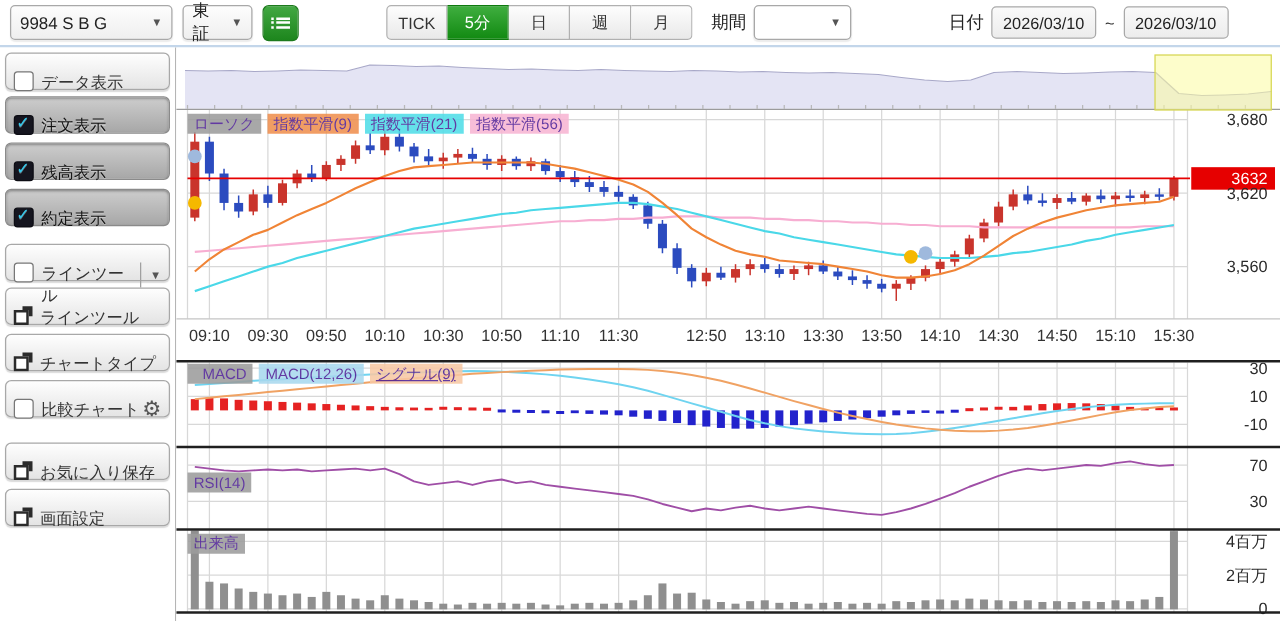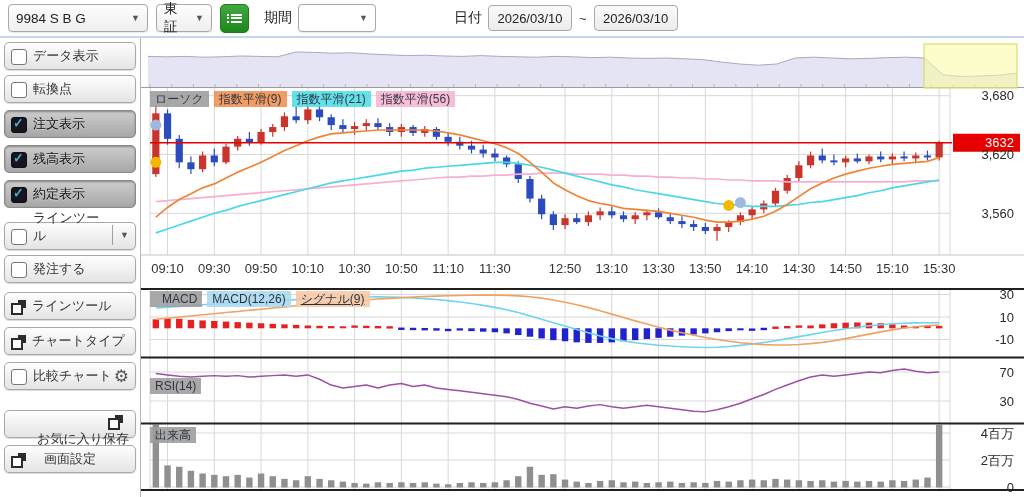--- a/index.html
+++ b/index.html
@@ -5,21 +5,21 @@
   html,body{margin:0;padding:0;}
   body{width:1024px;height:497px;position:relative;overflow:hidden;background:#fff;
        font-family:"Liberation Sans","DejaVu Sans",sans-serif;-webkit-font-smoothing:antialiased;}
   
   .toolbar{position:absolute;top:0;left:0;width:1024px;height:38px;background:#fff;
            border-bottom:2px solid #c3d6ea;box-sizing:border-box;display:flex;align-items:center;}
   .sel{height:28px;border:1px solid #a8a8a8;border-radius:4px;background:linear-gradient(#fdfdfd,#efefef);
        display:flex;align-items:center;padding:0 7px;font-size:13.5px;color:#222;box-sizing:border-box;
        box-shadow:0 1px 1px rgba(0,0,0,.08);}
   .sel .arr{margin-left:auto;font-size:9px;color:#555;padding-left:6px;}
-  .symbol-sel{width:140px;margin-left:8px;}
+  .symbol-sel{width:130px;margin-left:8px;}
   .exch-sel{width:56px;margin-left:8px;}
   .period-sel{width:78px;margin-left:6px;background:#fff;}
   .list-btn{width:29px;height:29px;margin-left:8px;border:1px solid #1d7a1d;border-radius:5px;
             background:linear-gradient(#43a843,#1d861d);display:flex;flex-direction:column;
             align-items:center;justify-content:center;padding:0;cursor:pointer;}
   .li-row{display:flex;align-items:center;margin:1.5px 0;}
   .li-dot{width:2px;height:2px;background:#fff;margin-right:2px;}
   .li-bar{width:11px;height:2px;background:#fff;}
   .tf-group{display:flex;margin-left:70px;}
   .tf-btn{width:49px;height:28px;border:1px solid #b0b0b0;border-left:none;margin:0;padding:0;
@@ -34,43 +34,43 @@
               background:linear-gradient(#fafafa,#ececec);font-size:13px;color:#222;text-align:center;
               font-family:inherit;box-sizing:border-box;}
   .tilde{font-size:13px;color:#333;margin-left:7px;}
   .date-input+ .tilde{margin-left:7px;}
   .tilde+.date-input{margin-left:7px;}
   
   .sidebar{position:absolute;top:38px;left:0;width:141px;height:459px;box-sizing:border-box;
            border-right:1px solid #b5b5b5;padding-top:4px;background:#fff;}
   .sb-btn{width:132px;height:28px;margin:0 0 0 4px;border:1px solid #a8a8a8;border-radius:5px;
           background:linear-gradient(#fefefe,#e4e4e4);box-shadow:0 1px 1px rgba(0,0,0,.15);
-          display:flex;align-items:flex-end;padding:4px 6px;font-size:13px;color:#333;box-sizing:border-box;
+          display:flex;align-items:flex-start;padding:14px 6px;font-size:13px;color:#333;box-sizing:border-box;
           cursor:pointer;}
   .sb-btn.checked{background:linear-gradient(#cdcdcd,#a7a7a7);border-color:#8a8a8a;
           box-shadow:inset 0 1px 2px rgba(0,0,0,.35);color:#111;text-shadow:0 1px 0 rgba(255,255,255,.35);}
   .cb{width:14px;height:14px;border:1px solid #777;border-radius:3px;background:#fff;margin-right:6px;
       flex:0 0 auto;position:relative;}
   .cb.on{background:#15151f;border-color:#0d0d14;}
   .cb .check-icon{position:absolute;top:-3px;left:1px;color:#35c8ea;font-size:13px;font-weight:bold;}
   .winicon{position:relative;width:15px;height:15px;margin-right:6px;flex:0 0 auto;display:inline-block;}
   .winicon .w1{position:absolute;right:0;top:0;width:8px;height:8px;background:#2b2b2b;}
   .winicon .w2{position:absolute;left:0;bottom:0;width:8px;height:8px;background:#fff;border:2px solid #2b2b2b;}
   .split{margin-left:auto;border-left:1px solid #a0a0a0;padding:5px 0 5px 7px;font-size:9px;color:#555;}
   .gear-icon{margin-left:auto;font-size:17px;color:#555;line-height:1;}
   
   .chart-area{position:absolute;top:38px;left:141px;width:883px;height:459px;background:#fff;}
   svg text{font-family:"Liberation Sans","DejaVu Sans",sans-serif;}
   .legend{position:absolute;left:9px;display:flex;z-index:3;}
   .legend .badge{display:inline-block;padding:0 5px;height:16px;line-height:16px;font-size:12px;
-                 color:#0f172a;margin-right:5px;opacity:.87;white-space:nowrap;}
+                 color:#4c1d95;margin-right:5px;opacity:.87;white-space:nowrap;}
   .lg-price{top:53px;}
   .lg-macd{top:253px;}
   .lg-rsi{top:340px;text-align:center;}
-  .lg-vol{top:389px;}
+  .lg-vol{top:389px;font-family:Liberation Mono, monospace;}
 </style>
 </head>
 <body>
 
 <div class="toolbar">
   <div class="sel symbol-sel">
     <span>9984 S B G</span>
     <span class="arr">▼</span>
   </div>
   <div class="sel exch-sel">
@@ -86,40 +86,43 @@
       <span class="li-row">
           <span class="li-dot"></span>
           <span class="li-bar"></span>
         </span>
       <span class="li-row">
           <span class="li-dot"></span>
           <span class="li-bar"></span>
         </span>
     </span>
   </button>
+  <div class="tf-group">
+      <button class="tf-btn">TICK</button>
+      <button class="tf-btn active">5分</button>
+      <button class="tf-btn">日</button>
+      <button class="tf-btn">週</button>
+      <button class="tf-btn">月</button>
+    </div>
   <span class="tb-lbl">期間</span>
   <div class="sel period-sel">
     <span></span>
     <span class="arr">▼</span>
   </div>
   <span class="tb-lbl date-lbl">日付</span>
   <input class="date-input" value="2026/03/10" style="">
   <span class="tilde">~</span>
   <input class="date-input" value="2026/03/10" style="">
 </div>
 
 <div class="sidebar">
     <div class="sb-btn" style="margin-bottom: 5px;">
       <span class="cb"></span>
       <span>データ表示</span>
     </div>
-    <div class="sb-btn" style="margin-bottom: 7px;">
-      <span class="cb"></span>
-      <span>転換点</span>
-    </div>
     <div class="sb-btn checked" style="margin-bottom: 7px;">
       <span class="cb on">
         <span class="check-icon">✓</span>
       </span>
       <span>注文表示</span>
     </div>
     <div class="sb-btn checked" style="margin-bottom: 7px;">
       <span class="cb on">
         <span class="check-icon">✓</span>
       </span>
@@ -128,52 +131,48 @@
     <div class="sb-btn checked" style="margin-bottom: 14px;">
       <span class="cb on">
         <span class="check-icon">✓</span>
       </span>
       <span>約定表示</span>
     </div>
     <div class="sb-btn" style="margin-bottom: 5px;">
       <span class="cb"></span>
       <span>ラインツール</span>
       <span class="split">▼</span>
-    </div>
-    <div class="sb-btn" style="margin-bottom: 9px;">
-      <span class="cb"></span>
-      <span>発注する</span>
     </div>
     <div class="sb-btn" style="margin-bottom: 7px;">
       <span class="winicon">
         <span class="w1"></span>
         <span class="w2"></span>
       </span>
       <span>ラインツール</span>
     </div>
     <div class="sb-btn" style="margin-bottom: 7px;">
       <span class="winicon">
         <span class="w1"></span>
         <span class="w2"></span>
       </span>
       <span>チャートタイプ</span>
     </div>
     <div class="sb-btn" style="margin-bottom: 20px;">
       <span class="cb"></span>
       <span>比較チャート</span>
       <span class="gear-icon">⚙</span>
     </div>
-    <div class="sb-btn" style="margin-bottom: 7px; flex-direction: column;">
+    <div class="sb-btn" style="margin-bottom: 7px;">
       <span class="winicon">
         <span class="w1"></span>
         <span class="w2"></span>
       </span>
       <span>お気に入り保存</span>
     </div>
-    <div class="sb-btn" style="margin-bottom: 7px; gap: 12px;">
+    <div class="sb-btn" style="margin-bottom: 7px;">
       <span class="winicon">
         <span class="w1"></span>
         <span class="w2"></span>
       </span>
       <span>画面設定</span>
     </div>
   </div>
 
 <div class="chart-area">
   <svg width="883" height="459" viewBox="141 38 883 459">

